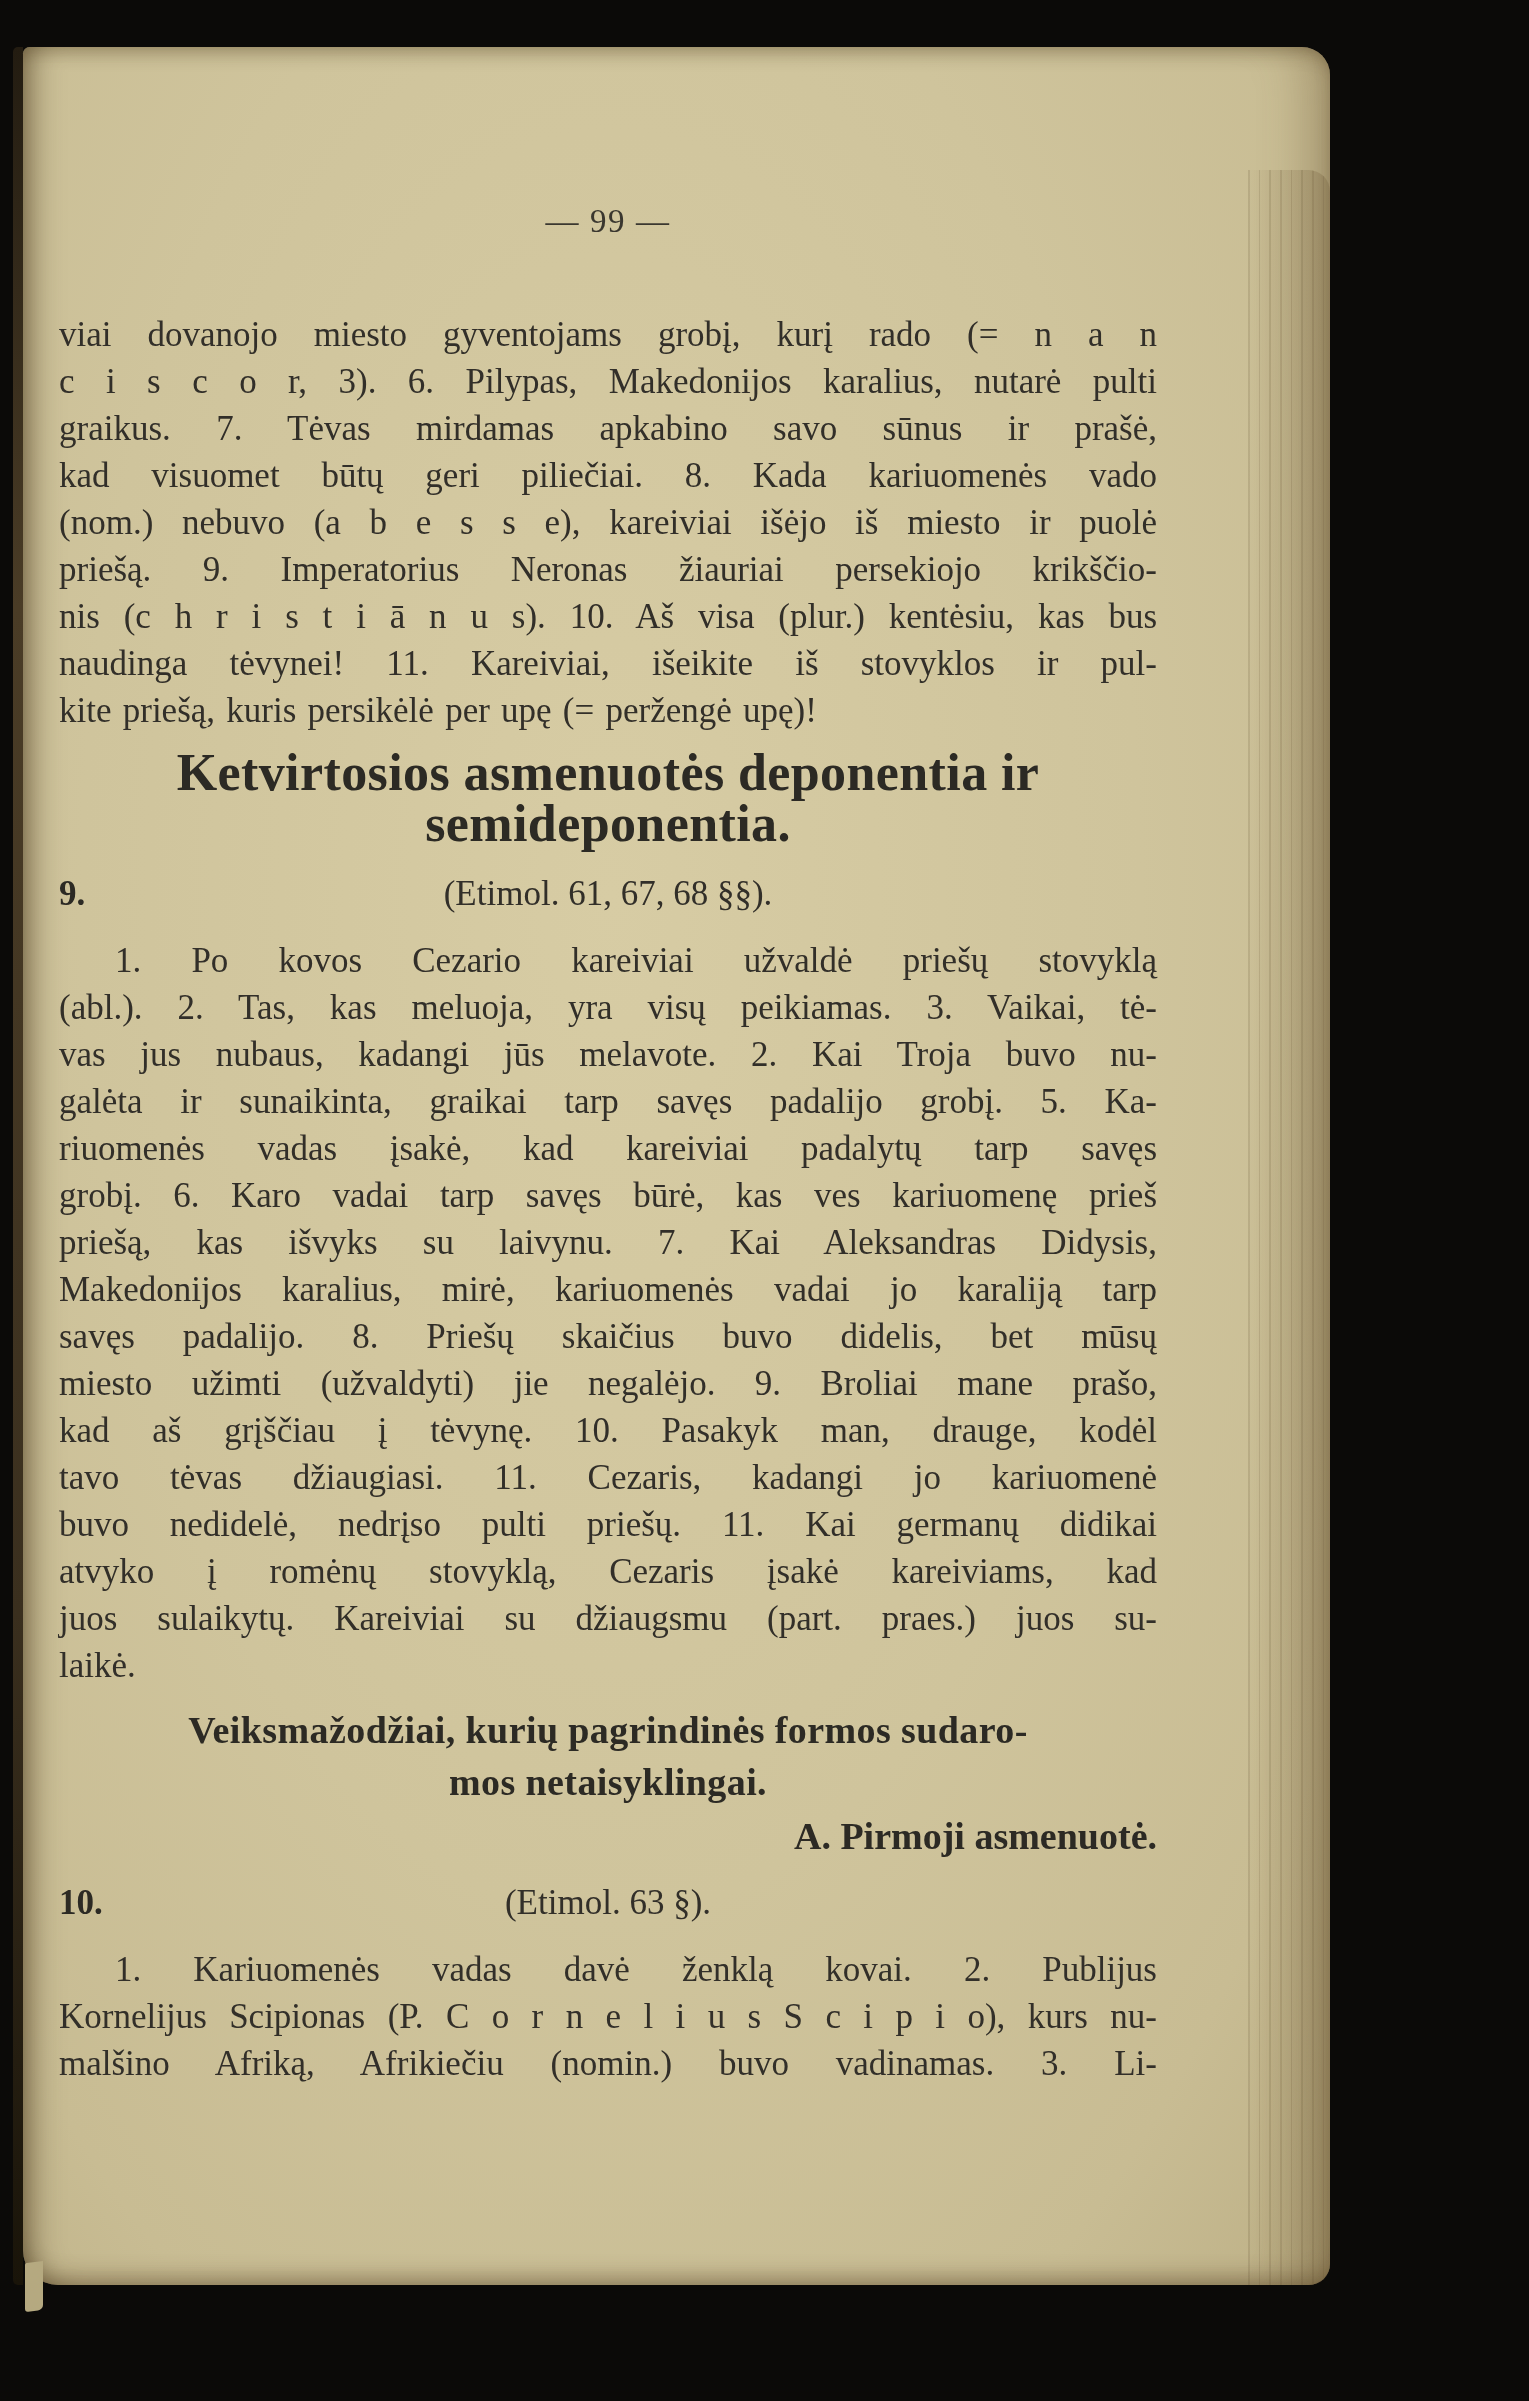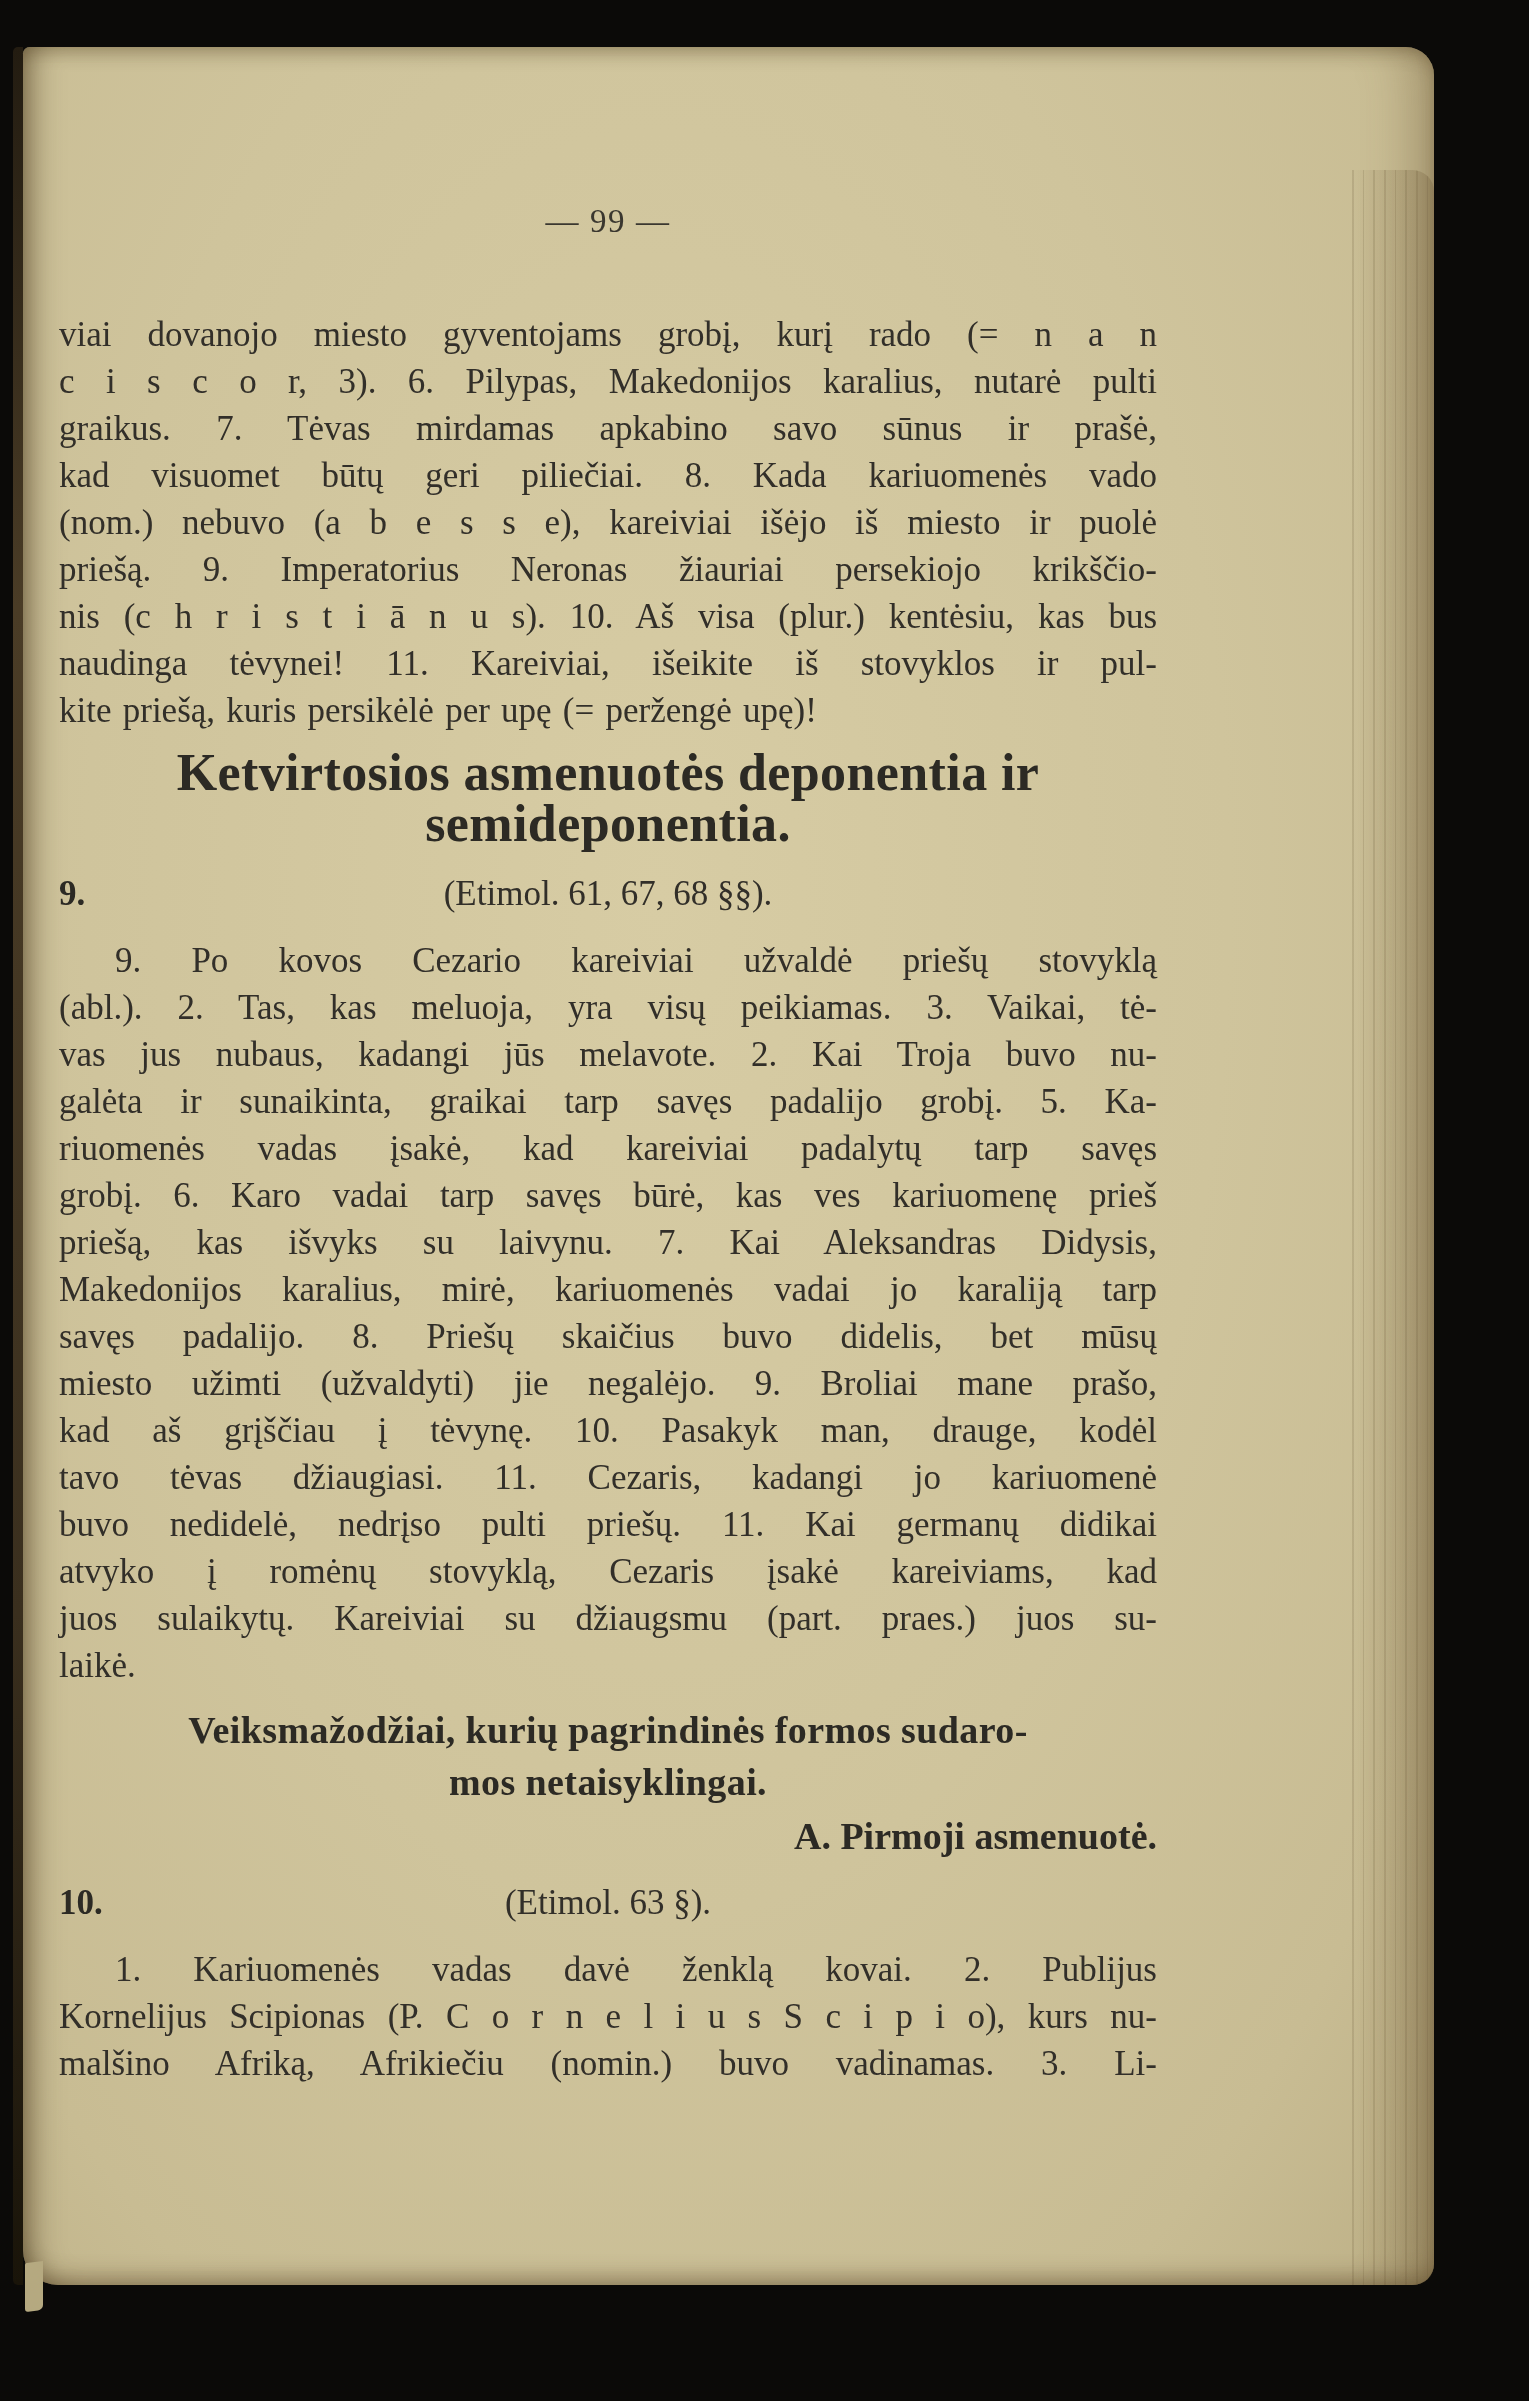--- a/index.html
+++ b/index.html
@@ -11,21 +11,21 @@
     font-family:"Liberation Serif","DejaVu Serif",serif;
   }
 
   
   .spine-strip {
     position:absolute; left:13px; top:47px; width:10px; height:2238px;
     background:linear-gradient(180deg,#231c11 0%,#4a3c26 25%,#3a2f1e 70%,#191409 100%);
     border-radius:5px 0 0 5px;
   }
   .page {
-    position:absolute; left:23px; top:47px; width:1411px; height:2238px;
+    position:absolute; left:23px; top:47px; width:1307px; height:2238px;
     background:
       radial-gradient(ellipse at 45% 38%, #d7cca4 0%, #cfc49c 52%, #c8bc93 82%, #bdb086 100%);
     border-radius:6.6px 28px 21.4px 35px;
     box-shadow:
       inset 20px 0 30px -11.5px rgba(70,52,26,0.55),
       inset 0 11.5px 18px -8.2px rgba(80,60,30,0.35),
       inset 0 -15px 23px -10px rgba(80,60,30,0.42),
       inset -58px 0 49px -38px rgba(100,80,45,0.38);
   }
   .pagestack {
@@ -104,21 +104,21 @@
       <div>Ketvirtosios asmenuotės deponentia ir</div>
       <div>semideponentia.</div>
     </div>
 
   <div class="col exrow" id="exrow1">
     <span class="exnum">9.</span>
     <span class="etimol">(Etimol. 61, 67, 68 §§).</span>
   </div>
 
   <div class="col body-par" id="para2">
-      <div class="tline tline-ind">9. Po kovos Cezario kareiviai užvaldė  priešų stovyklą</div>
+      <div class="tline tline-ind">1. Po kovos Cezario kareiviai užvaldė  priešų stovyklą</div>
       <div class="tline">(abl.). 2. Tas, kas meluoja, yra  visų peikiamas.  3. Vaikai, tė-</div>
       <div class="tline">vas jus nubaus, kadangi jūs melavote.  2. Kai Troja buvo nu-</div>
       <div class="tline">galėta ir sunaikinta, graikai tarp savęs padalijo grobį. 5. Ka-</div>
       <div class="tline">riuomenės vadas įsakė, kad kareiviai padalytų  tarp  savęs</div>
       <div class="tline">grobį. 6. Karo vadai tarp savęs būrė, kas ves kariuomenę prieš</div>
       <div class="tline">priešą, kas išvyks su laivynu.  7. Kai Aleksandras Didysis,</div>
       <div class="tline">Makedonijos karalius, mirė, kariuomenės vadai jo karaliją tarp</div>
       <div class="tline">savęs padalijo.  8. Priešų skaičius buvo  didelis,  bet mūsų</div>
       <div class="tline">miesto užimti  (užvaldyti) jie negalėjo. 9. Broliai mane prašo,</div>
       <div class="tline">kad aš grįščiau į tėvynę.  10. Pasakyk man, drauge, kodėl</div>

